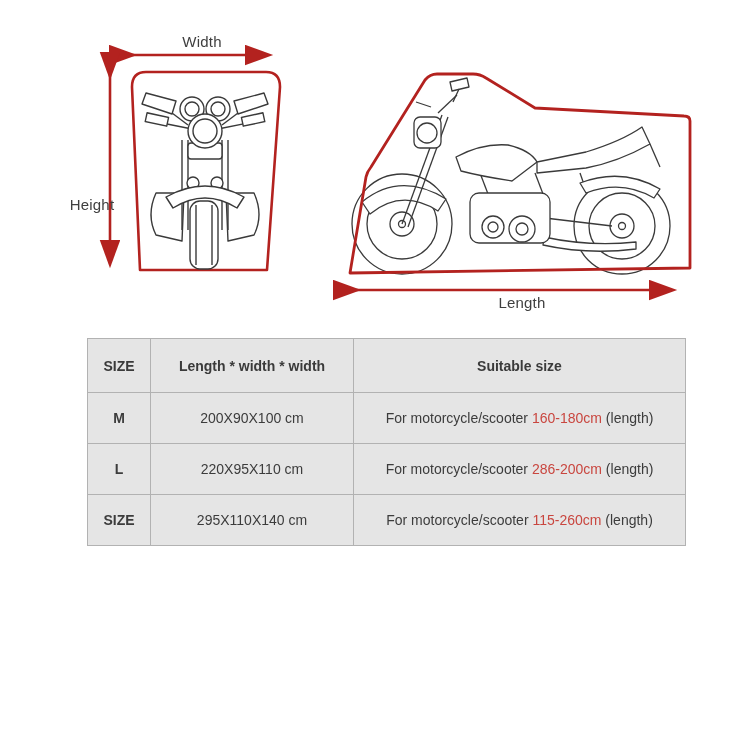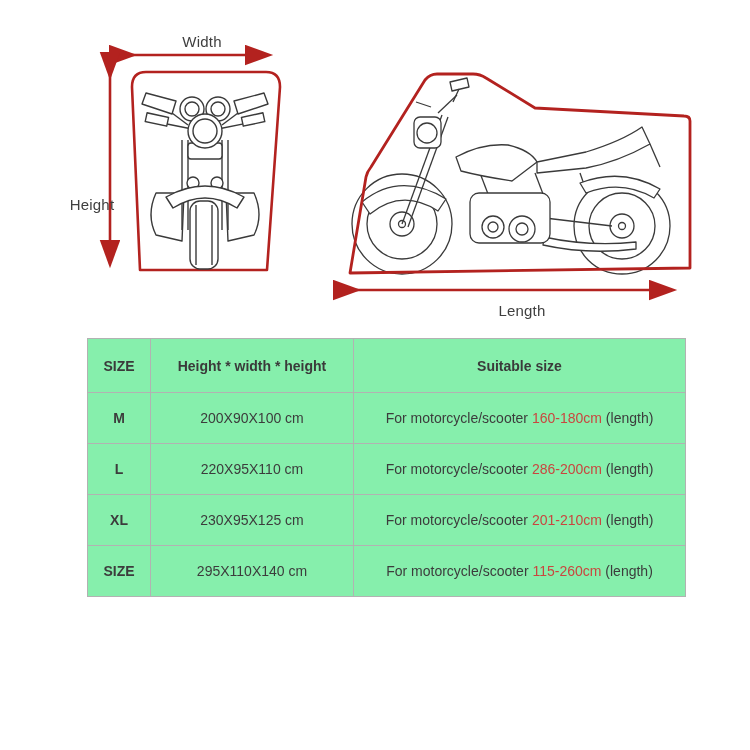--- a/index.html
+++ b/index.html
@@ -11,21 +11,21 @@
     position:absolute;color:#3f3f3f;font-size:15px;font-weight:500;text-align:center;
     letter-spacing:.2px;
   }
   svg{position:absolute;display:block;}
   .size-table{
     position:absolute;left:87px;top:338px;border-collapse:collapse;table-layout:fixed;
     width:598px;color:#3c3c3c;font-size:14px;
   }
   .size-table td,.size-table th{
     border:1px solid #b2b2b2;text-align:center;vertical-align:middle;
-    padding:0 4px;background:#86efac;
+    padding:0 4px;background:#e5e5e5;
   }
   .size-table th{font-weight:700;height:53px;font-size:14px;color:#3a3a3a;}
   .size-table td{height:50px;}
   .col-size{font-weight:700;}
   .red-range{color:#c9463f;text-align:right;}
   .suit-cell{font-size:14px;}
 </style>
 </head>
 <body>
 
@@ -138,50 +138,45 @@
       <polygon points="120,27 137,23 139,32 122,36"></polygon>
       <line x1="129" y1="34" x2="123" y2="47"></line>
       <line x1="101" y1="52" x2="86" y2="47"></line>
     </g>
 
     <path d="M20,218 L36,122 Q37,117 41,112 L95,25 Q100,19 107,19 L143,19 Q150,19 156,23 L205,53 L354,61 Q360,61 360,66 L360,213 Z" fill="none" stroke="#b3221f" stroke-width="2.8" stroke-linejoin="round"></path>
 
     <line x1="26" y1="235" x2="342" y2="235" stroke="#b3221f" stroke-width="2.6" marker-start="url(#ahS)" marker-end="url(#ahS)"></line>
   </svg>
 
-  <div class="dim-label" style="left:470px;top:294px;width:104px;margin-top:8px;">Length</div>
+  <div class="dim-label" style="left:470px;top:294px;width:104px;">Length</div>
 
   <table class="size-table">
     <colgroup>
         <col style="width:63px">
         <col style="width:203px">
         <col style="width:332px">
       </colgroup>
     <tbody>
         <tr>
       <th>SIZE</th>
-      <th>Height * width * height</th>
+      <th>Length * width * width</th>
       <th>Suitable size</th>
     </tr>
     <tr>
       <td class="col-size">M</td>
       <td>200X90X100 cm</td>
       <td class="suit-cell"><span>For motorcycle/scooter </span><span class="red-range">160-180cm</span><span> (length)</span></td>
     </tr>
     <tr>
       <td class="col-size">L</td>
       <td>220X95X110 cm</td>
       <td class="suit-cell"><span>For motorcycle/scooter </span><span class="red-range">286-200cm</span><span> (length)</span></td>
     </tr>
     <tr>
-      <td class="col-size">XL</td>
-      <td>230X95X125 cm</td>
-      <td class="suit-cell"><span>For motorcycle/scooter </span><span class="red-range">201-210cm</span><span> (length)</span></td>
-    </tr>
-    <tr>
       <td class="col-size">SIZE</td>
       <td>295X110X140 cm</td>
       <td class="suit-cell"><span>For motorcycle/scooter </span><span class="red-range">115-260cm</span><span> (length)</span></td>
     </tr>
   </tbody>
     </table>
 
 </div>
 
 </body></html>

